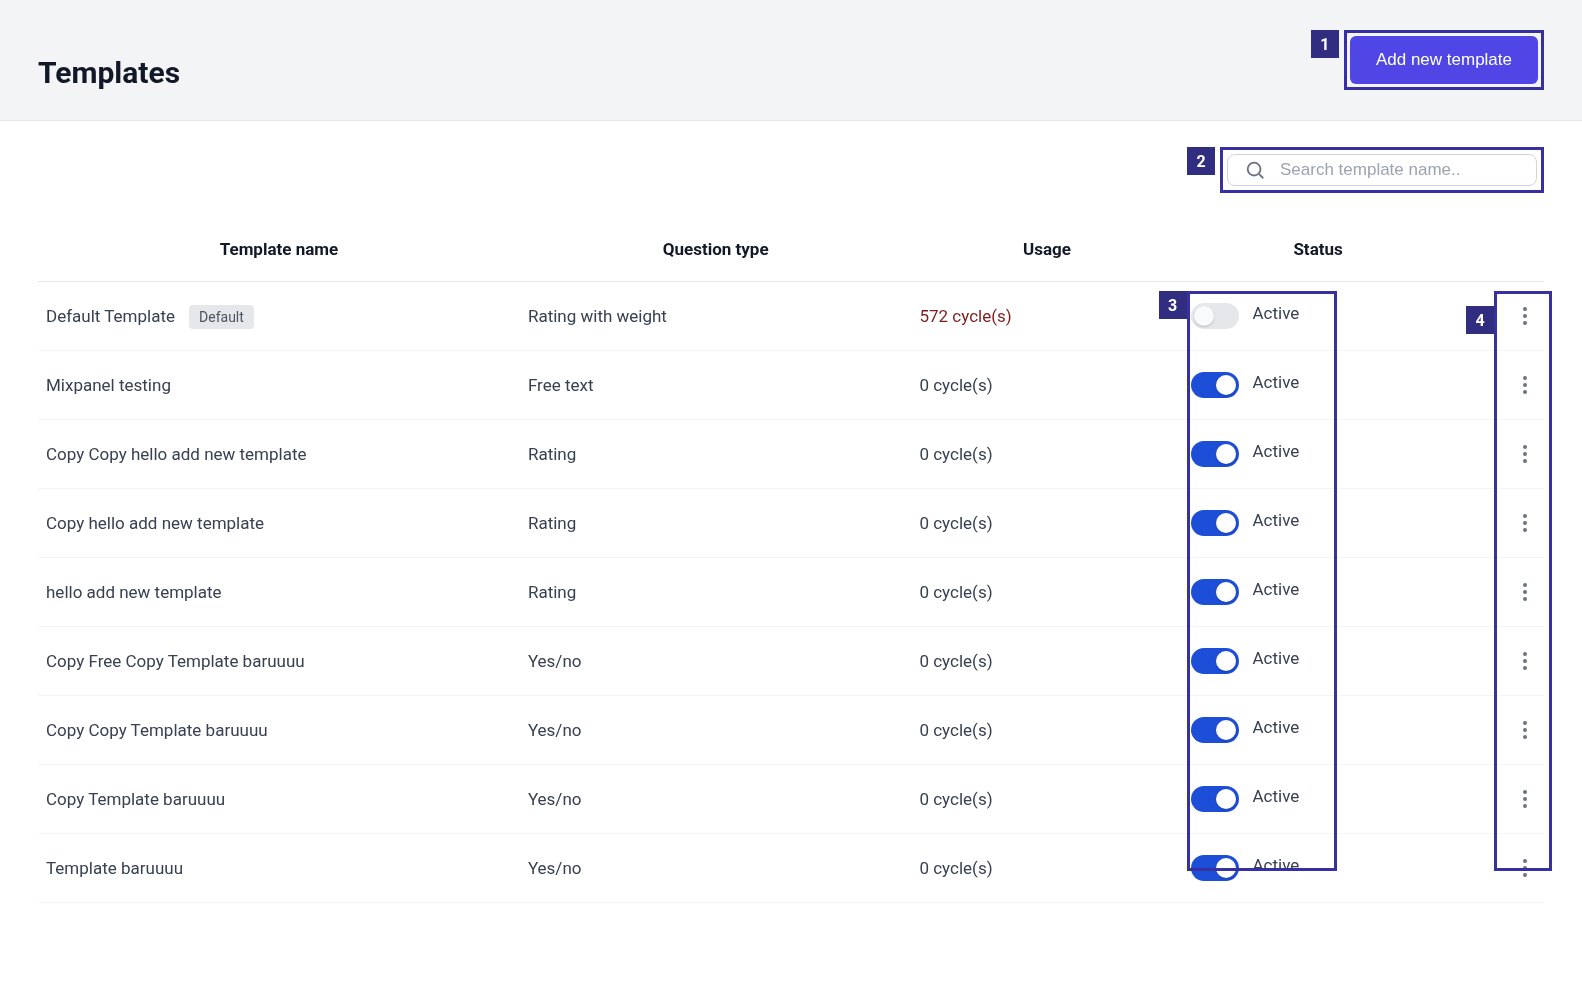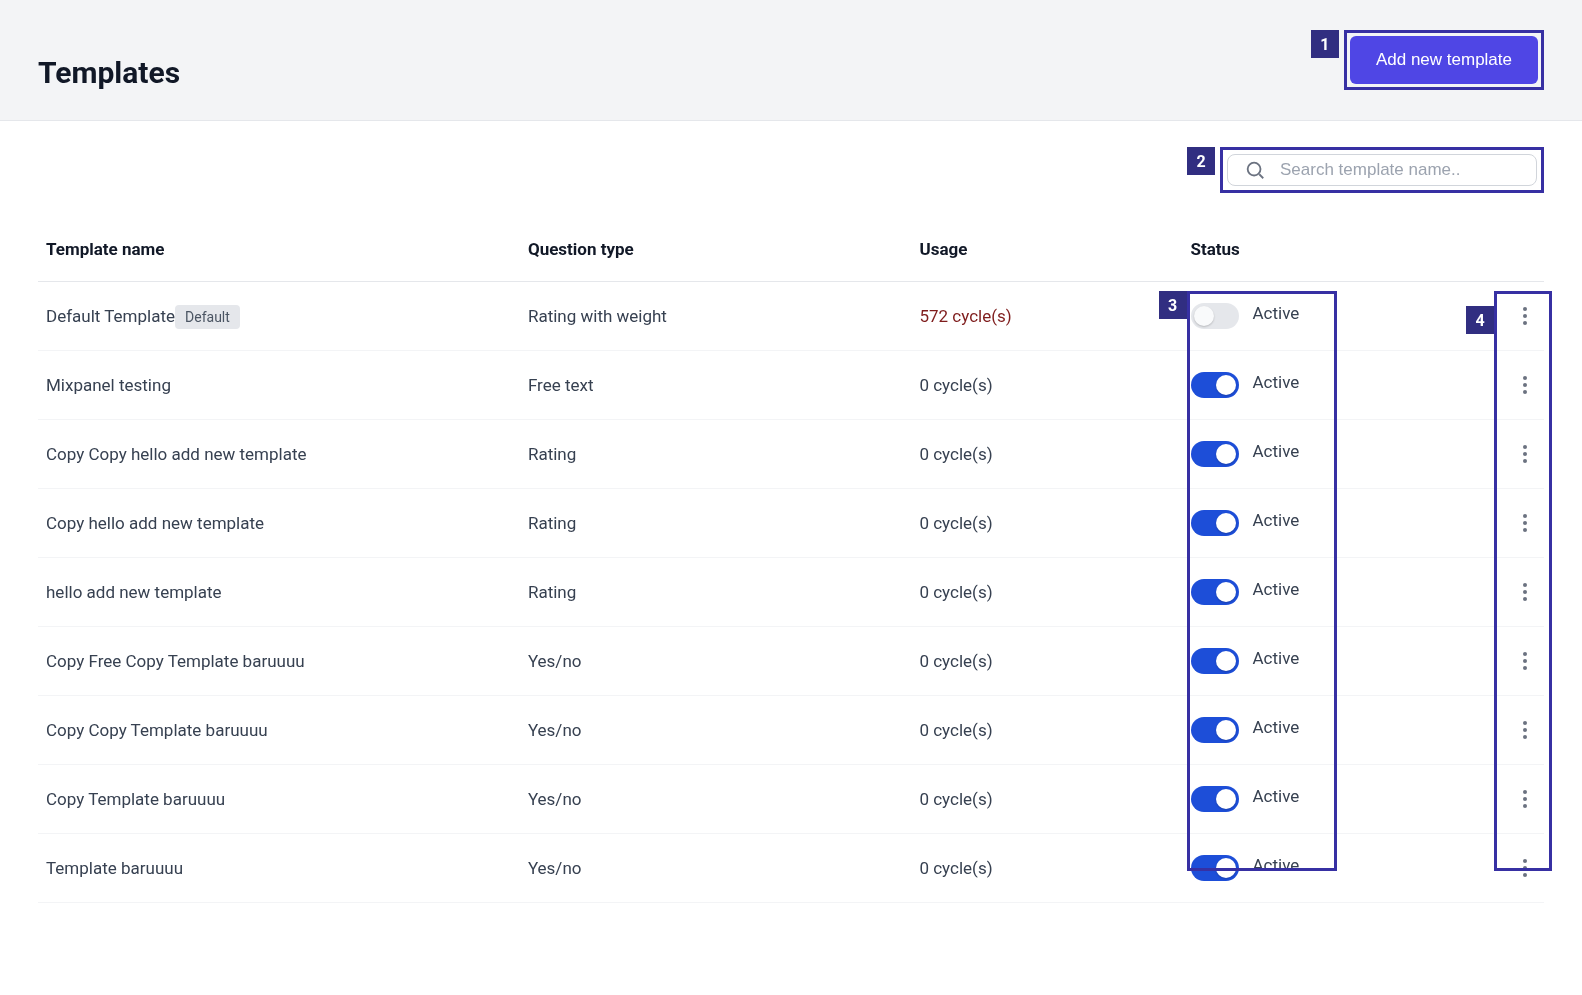--- a/index.html
+++ b/index.html
@@ -78,21 +78,21 @@
     font-size: 17px;
     color: #6b7280;
     width: 100%;
     background: transparent;
   }
   .search-input::placeholder { color: #9ca3af; }
 
   .table-wrap { padding: 20px 38px 40px; position: relative; }
   table { width: 100%; border-collapse: collapse; }
   thead th {
-    text-align: left;
+    text-align: center;
     font-size: 17px;
     font-weight: 700;
     color: #111827;
     padding: 16px 8px 22px;
     border-bottom: 1px solid #e5e7eb;
   }
   tbody td {
     padding: 20px 8px;
     border-bottom: 1px solid #f3f4f6;
     font-size: 17px;
@@ -104,20 +104,21 @@
   .col-usage { width: 18%; }
   .col-status{ width: 18%; }
   .col-menu  { width: 6%; text-align: right; }
 
   .default-badge {
     background: #e5e7eb;
     color: #4b5563;
     font-size: 14px;
     padding: 4px 10px;
     border-radius: 4px;
+    margin-left: 14px;
   }
   .link-usage { color: #7f1d1d; cursor: pointer; }
   .status-cell { display: flex; gap: 14px; }
 
   .toggle {
     position: relative;
     width: 48px; height: 26px;
     border-radius: 13px;
     cursor: pointer;
   }

